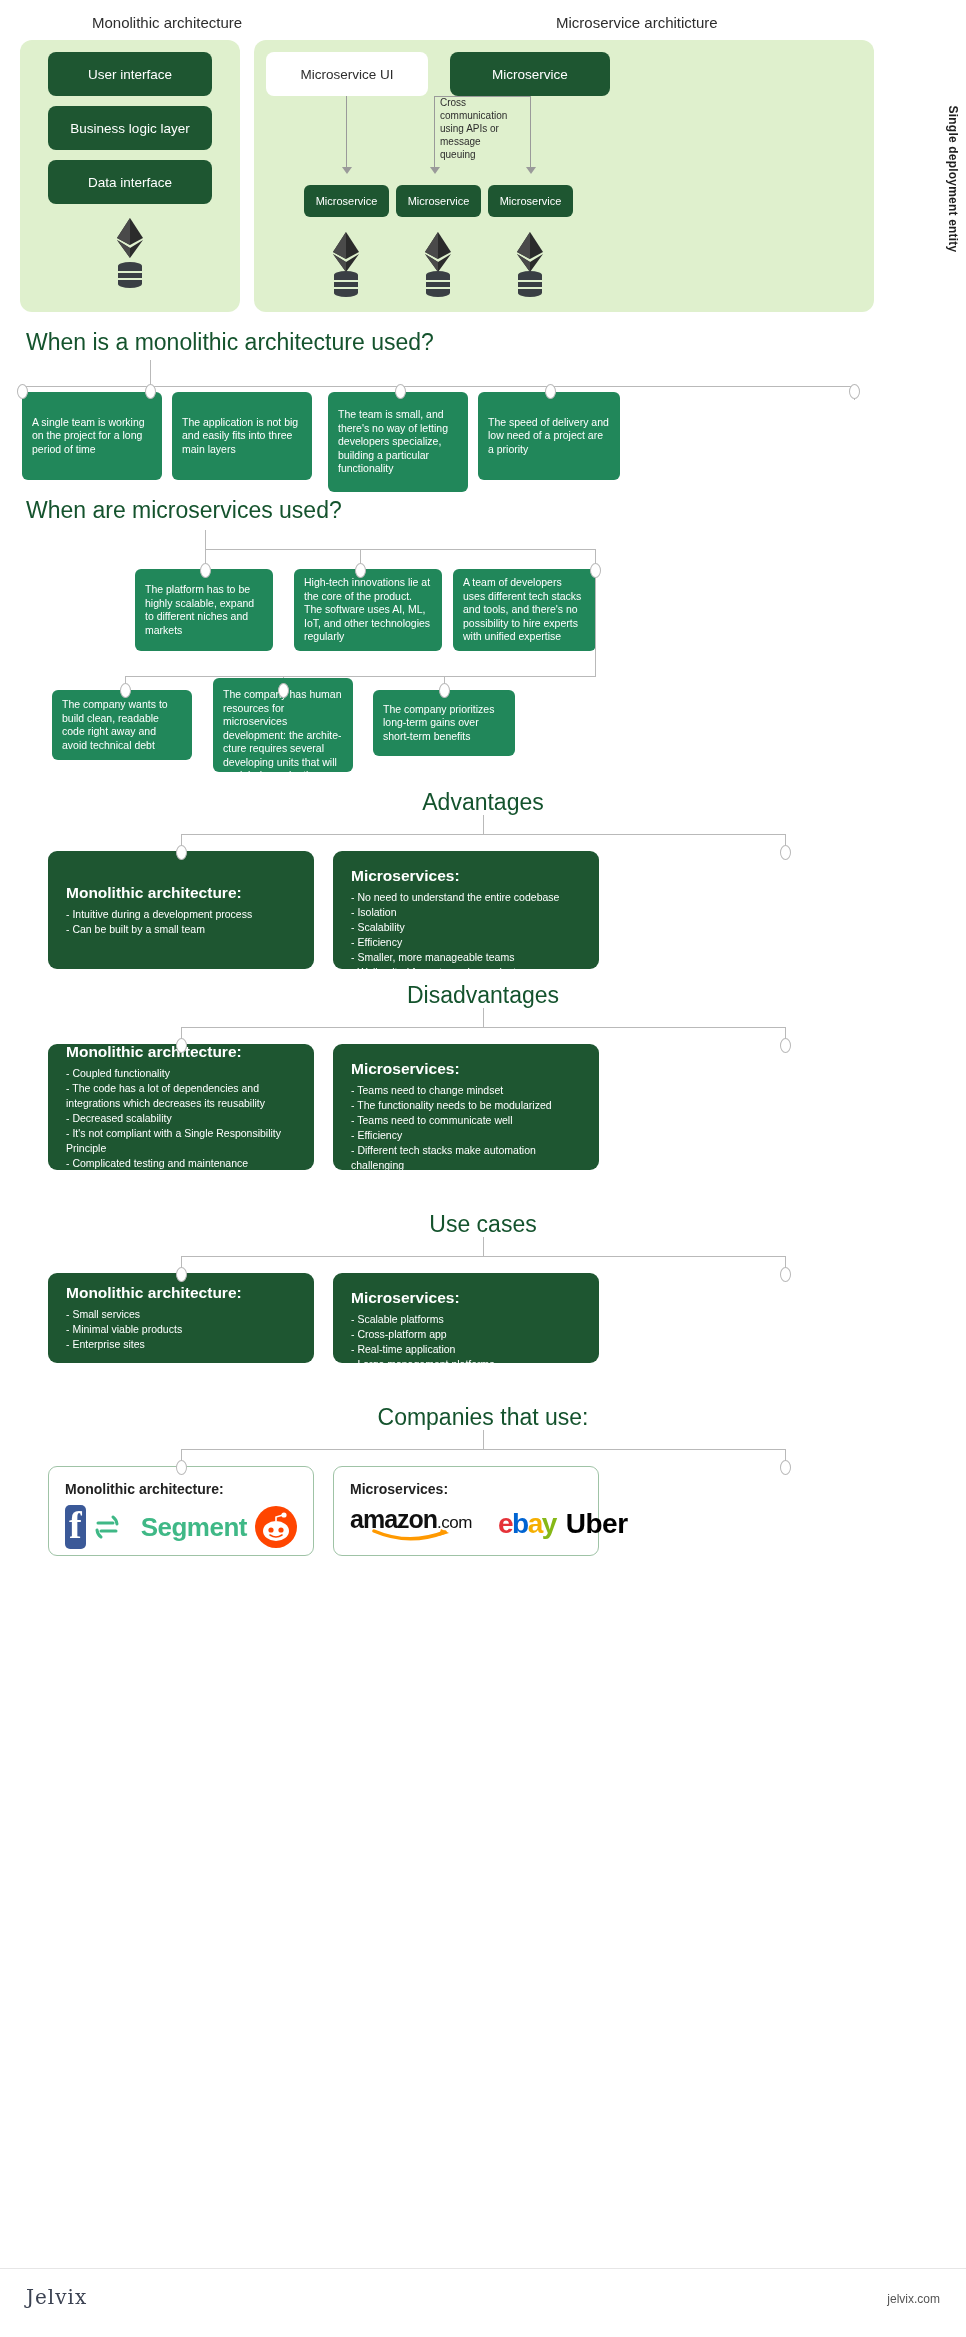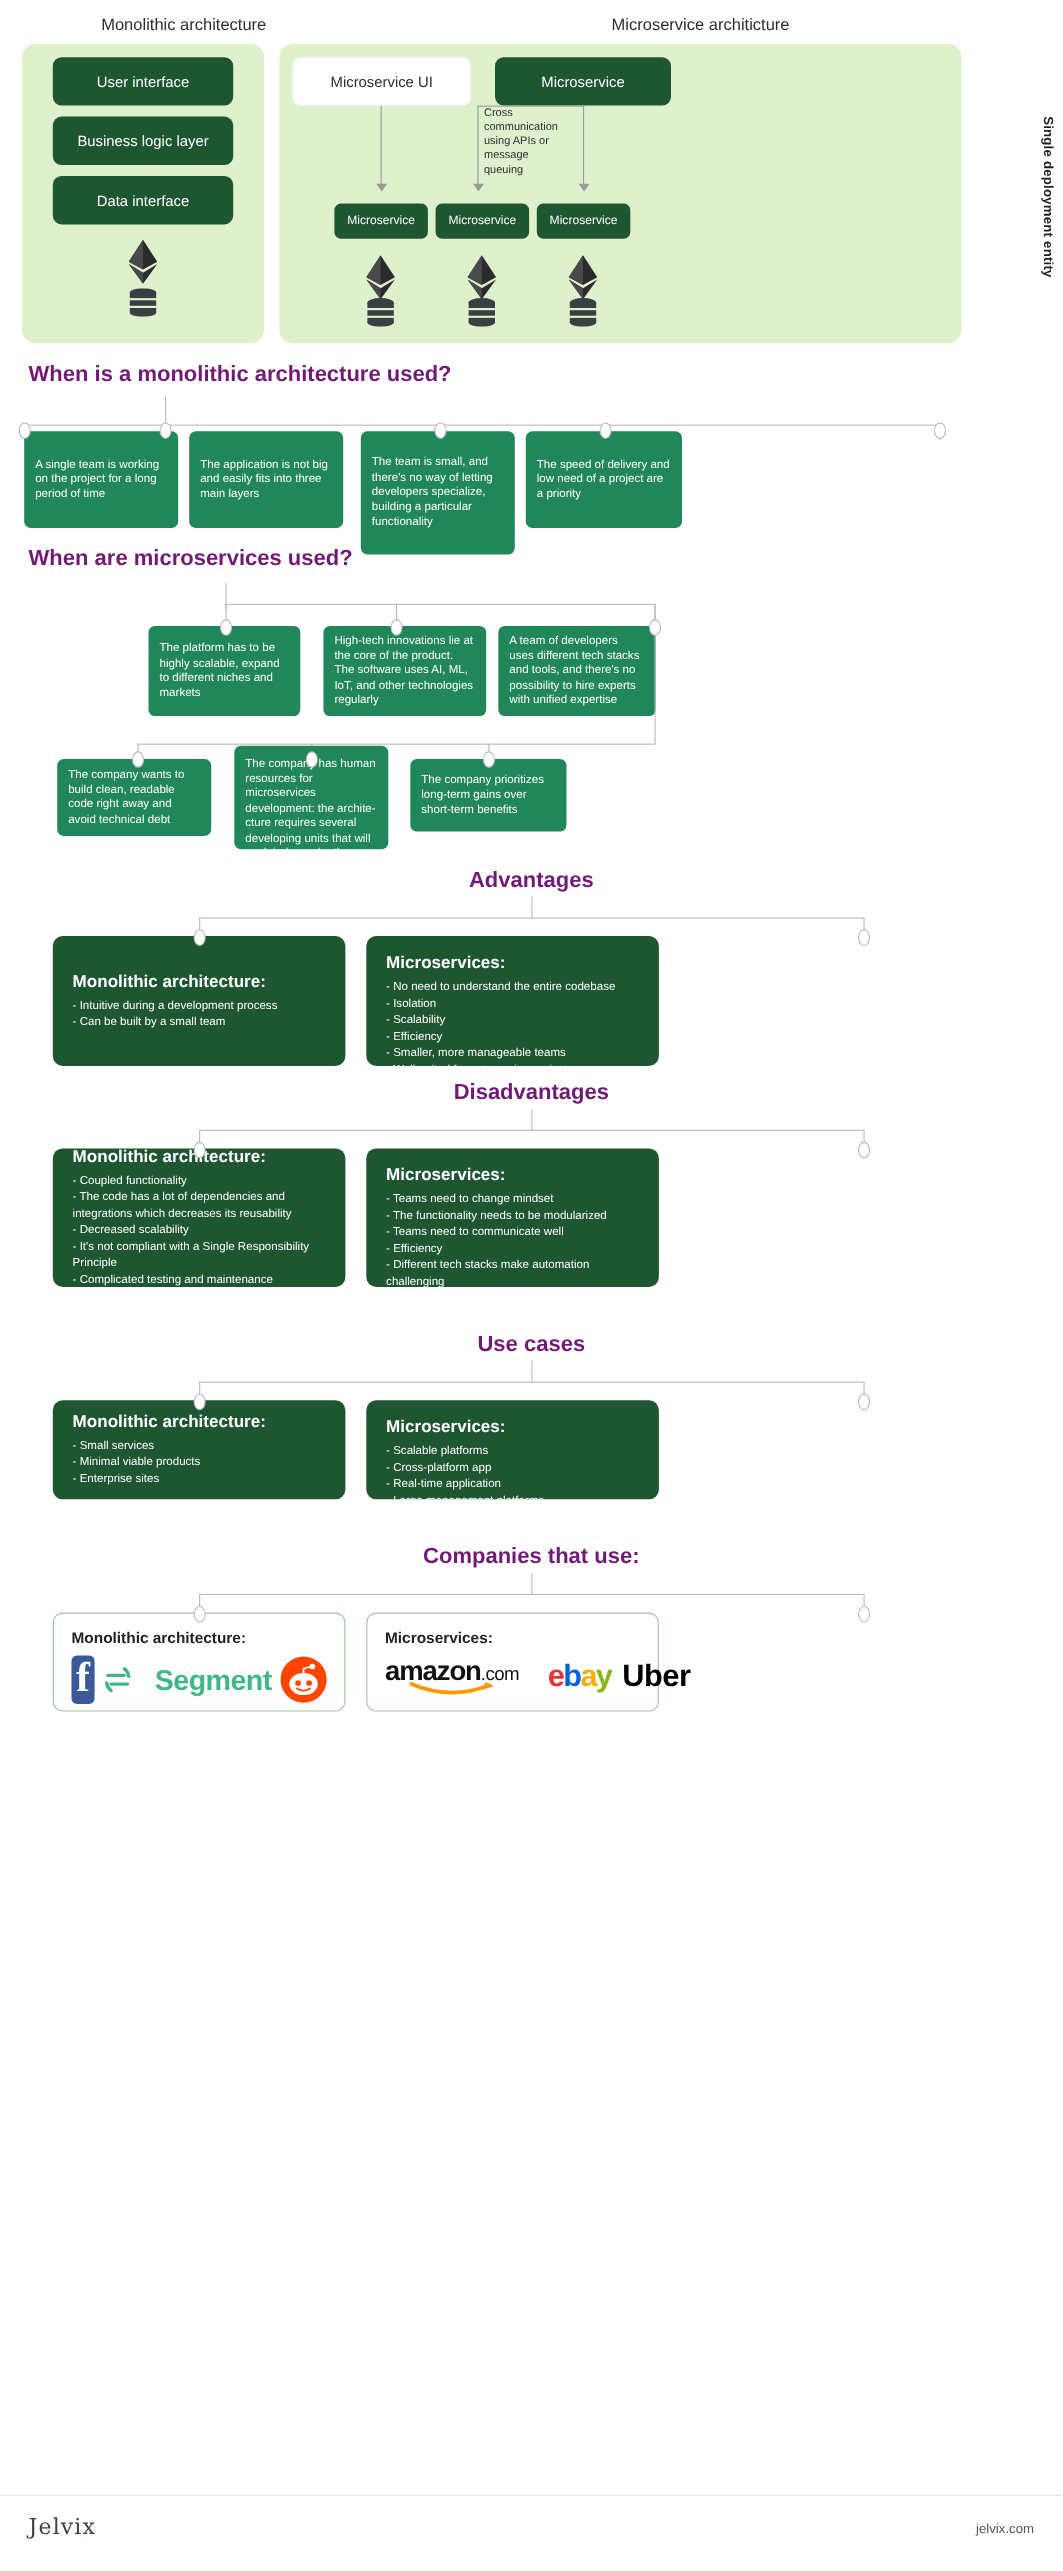--- a/index.html
+++ b/index.html
@@ -75,21 +75,21 @@
     border-left:5px solid transparent; border-right:5px solid transparent;
     border-top:7px solid #9a9a9a;
   }
   .hline { position:absolute; height:1px; background:#9a9a9a; }
 
   .eth { position:absolute; width:26px; height:40px; }
   .db  { position:absolute; width:30px; height:26px; }
 
   
   .sec-head {
-    position:absolute; font-size:20px; font-weight:bold; color:#701a75;
+    position:absolute; font-size:23px; font-weight:normal; color:#14532d;
   }
   .sec-head.center { width:966px; text-align:center; left:0; }
 
   
   .conn { position:absolute; background:#b9b9b9; }
   .conn-v { width:1px; }
   .conn-h { height:1px; }
   .node {
     position:absolute; width:11px; height:15px; background:#fff;
     border:1px solid #b9b9b9; border-radius:50%;
@@ -252,21 +252,21 @@
   <div class="conn conn-v" style="left:550px; top:386px; height:14px;"></div>
   <div class="conn conn-v" style="left:854px; top:386px; height:14px;"></div>
   <div class="node" style="left:17px;  top:384px;"></div>
   <div class="node" style="left:145px; top:384px;"></div>
   <div class="node" style="left:395px; top:384px;"></div>
   <div class="node" style="left:545px; top:384px;"></div>
   <div class="node" style="left:849px; top:384px;"></div>
 
   <div class="card-mid" style="left:22px;  top:392px; width:140px; height:88px;">A single team is working on the project for a long period of time</div>
   <div class="card-mid" style="left:172px; top:392px; width:140px; height:88px;">The application is not big and easily fits into three main layers</div>
-  <div class="card-mid" style="left:328px; top:392px; width:140px; height:112px;">The team is small, and there's no way of letting developers specialize, building a particular functionality</div>
+  <div class="card-mid" style="left:328px; top:392px; width:140px; height:100px;">The team is small, and there's no way of letting developers specialize, building a particular functionality</div>
   <div class="card-mid" style="left:478px; top:392px; width:142px; height:88px;">The speed of delivery and low need of a project are a priority</div>
 
   <div class="sec-head" style="left:26px; top:497px;">When are microservices used?</div>
   <div class="conn conn-v" style="left:205px; top:530px; height:24px;"></div>
   <div class="conn conn-h" style="left:205px; top:549px; width:390px;"></div>
   <div class="conn conn-v" style="left:205px; top:549px; height:18px;"></div>
   <div class="conn conn-v" style="left:360px; top:549px; height:18px;"></div>
   <div class="conn conn-v" style="left:595px; top:549px; height:18px;"></div>
   <div class="node" style="left:200px; top:563px;"></div>
   <div class="node" style="left:355px; top:563px;"></div>

